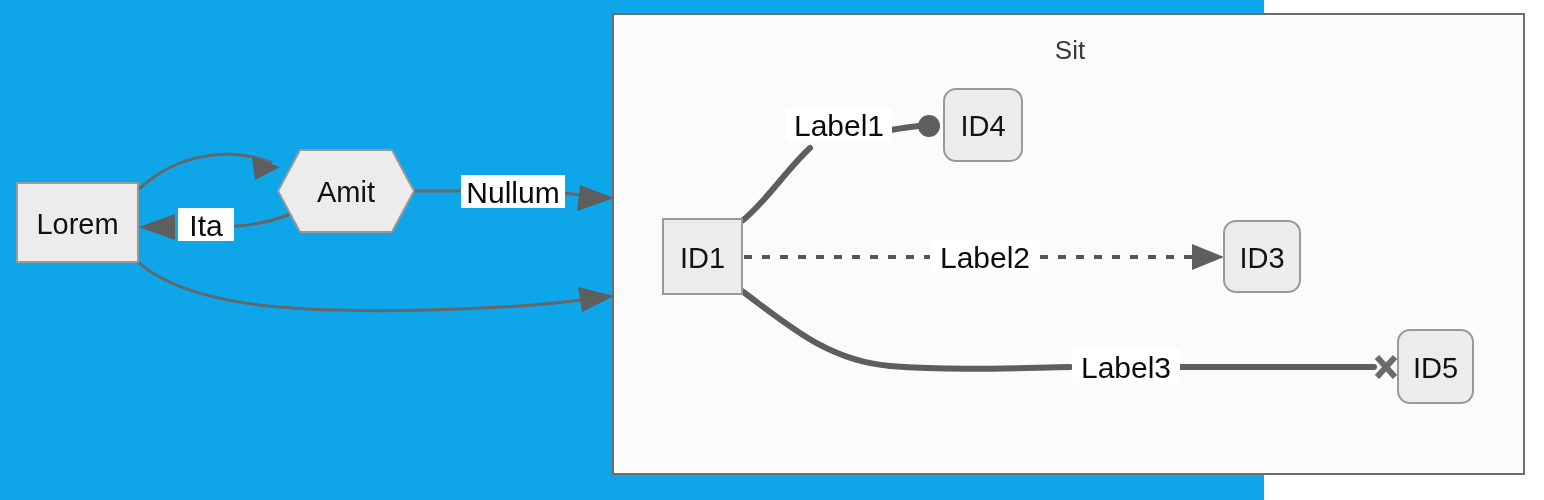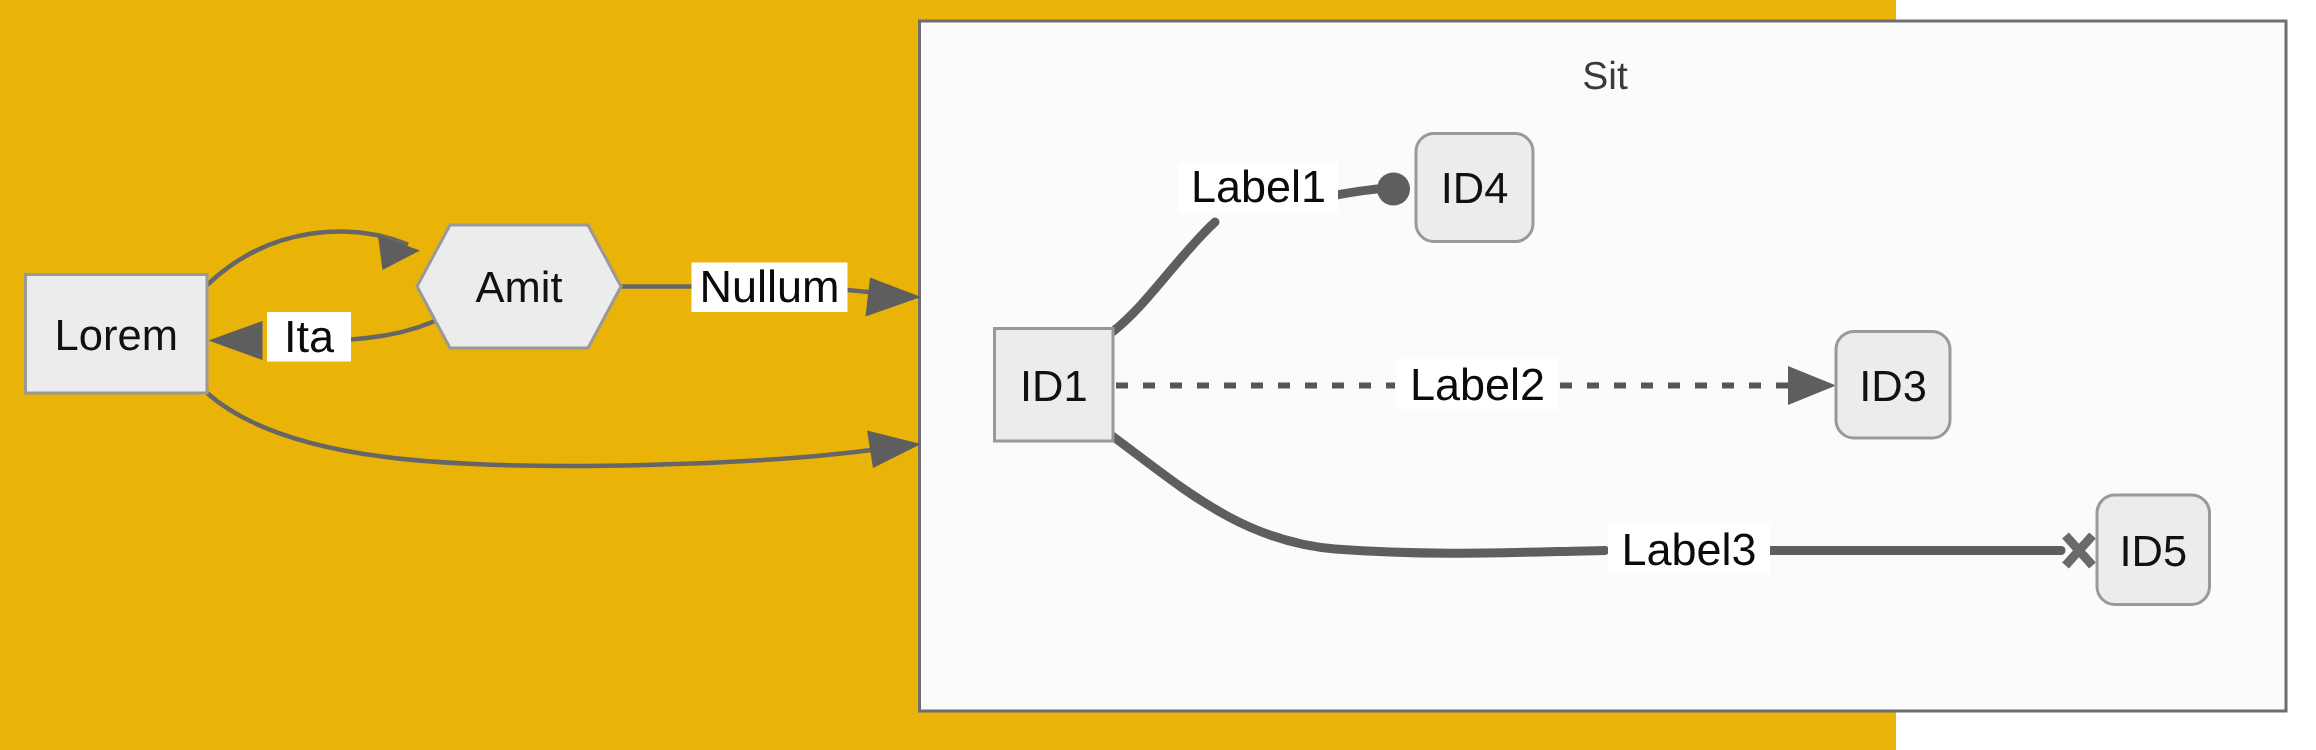--- a/index.html
+++ b/index.html
@@ -10,21 +10,21 @@
   body {
     width: 1544px;
     height: 500px;
     font-family: "Liberation Sans", sans-serif;
     overflow: hidden;
   }
   #diagram-root {
     position: relative;
     width: 1264px;
     height: 500px;
-    background: #eab308;
+    background: #0ea5e9;
   }
   svg.flow {
     display: block;
     width: 1544px;
     height: 500px;
   }
   
   .node-shape {
     fill: #ececec;
     stroke: #999999;

